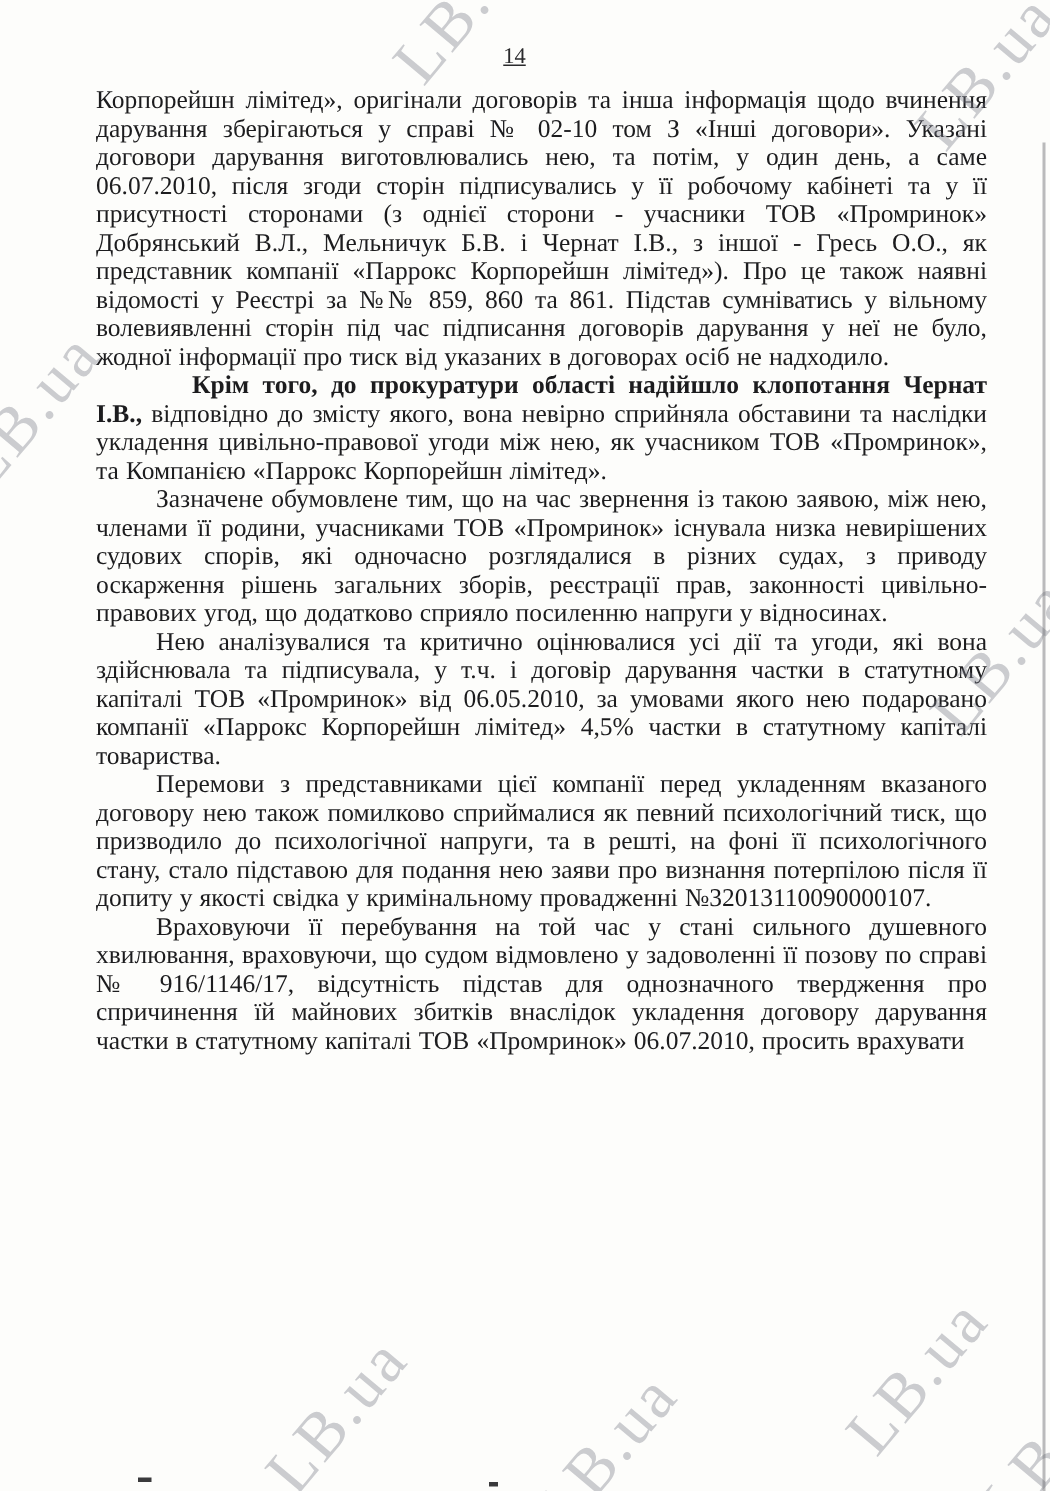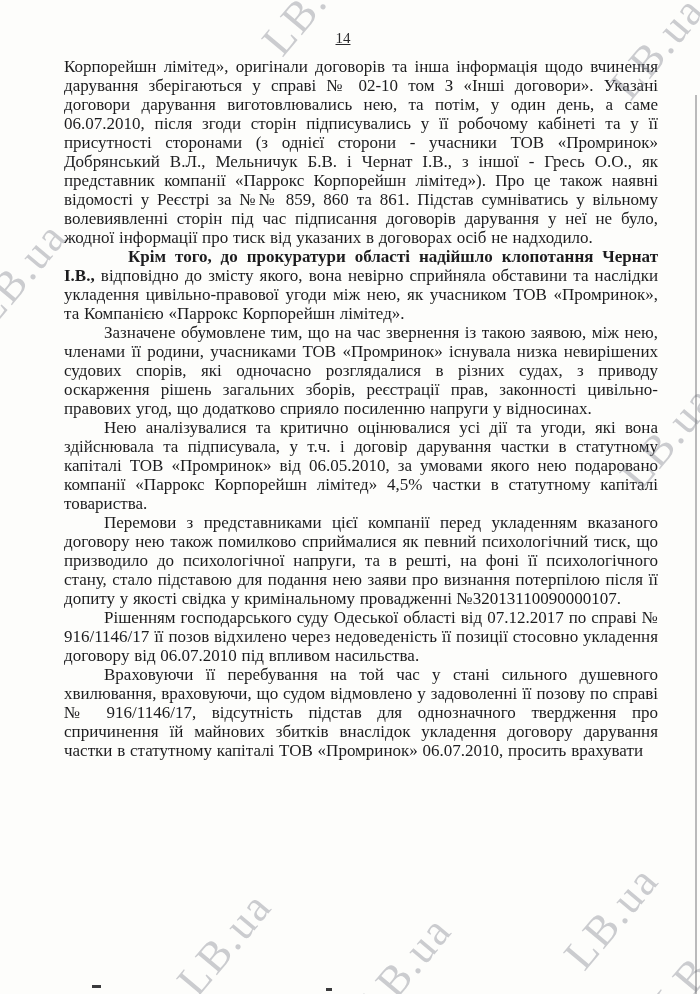--- a/index.html
+++ b/index.html
@@ -67,17 +67,16 @@
   <div class="speck s2"></div>
 
   <div class="page-number">14</div>
 
   <div class="content">
     <p class="para">Корпорейшн лімітед», оригінали договорів та інша інформація щодо вчинення дарування зберігаються у справі № 02-10 том З «Інші договори». Указані договори дарування виготовлювались нею, та потім, у один день, а саме 06.07.2010, після згоди сторін підписувались у її робочому кабінеті та у її присутності сторонами (з однієї сторони - учасники ТОВ «Промринок» Добрянський В.Л., Мельничук Б.В. і Чернат І.В., з іншої - Гресь О.О., як представник компанії «Паррокс Корпорейшн лімітед»). Про це також наявні відомості у Реєстрі за №№ 859, 860 та 861. Підстав сумніватись у вільному волевиявленні сторін під час підписання договорів дарування у неї не було, жодної інформації про тиск від указаних в договорах осіб не надходило.</p>
     <p class="para indent"><b>Крім того, до прокуратури області надійшло клопотання Чернат І.В.,</b><span> відповідно до змісту якого, вона невірно сприйняла обставини та наслідки укладення цивільно-правової угоди між нею, як учасником ТОВ «Промринок», та Компанією «Паррокс Корпорейшн лімітед».</span></p>
     <p class="para indent">Зазначене обумовлене тим, що на час звернення із такою заявою, між нею, членами її родини, учасниками ТОВ «Промринок» існувала низка невирішених судових спорів, які одночасно розглядалися в різних судах, з приводу оскарження рішень загальних зборів, реєстрації прав, законності цивільно-правових угод, що додатково сприяло посиленню напруги у відносинах.</p>
     <p class="para indent">Нею аналізувалися та критично оцінювалися усі дії та угоди, які вона здійснювала та підписувала, у т.ч. і договір дарування частки в статутному капіталі ТОВ «Промринок» від 06.05.2010, за умовами якого нею подаровано компанії «Паррокс Корпорейшн лімітед» 4,5% частки в статутному капіталі товариства.</p>
     <p class="para indent">Перемови з представниками цієї компанії перед укладенням вказаного договору нею також помилково сприймалися як певний психологічний тиск, що призводило до психологічної напруги, та в решті, на фоні її психологічного стану, стало підставою для подання нею заяви про визнання потерпілою після її допиту у якості свідка у кримінальному провадженні №32013110090000107.</p>
-    <p class="para indent">Рішенням господарського суду Одеської області від 07.12.2017 по справі № 916/1146/17 її позов відхилено через недоведеність її позиції стосовно укладення договору від 06.07.2010 під впливом насильства.</p>
     <p class="para indent">Враховуючи її перебування на той час у стані сильного душевного хвилювання, враховуючи, що судом відмовлено у задоволенні її позову по справі № 916/1146/17, відсутність підстав для однозначного твердження про спричинення їй майнових збитків внаслідок укладення договору дарування частки в статутному капіталі ТОВ «Промринок» 06.07.2010, просить врахувати</p>
   </div>
 
 </div>
 
 </body></html>

